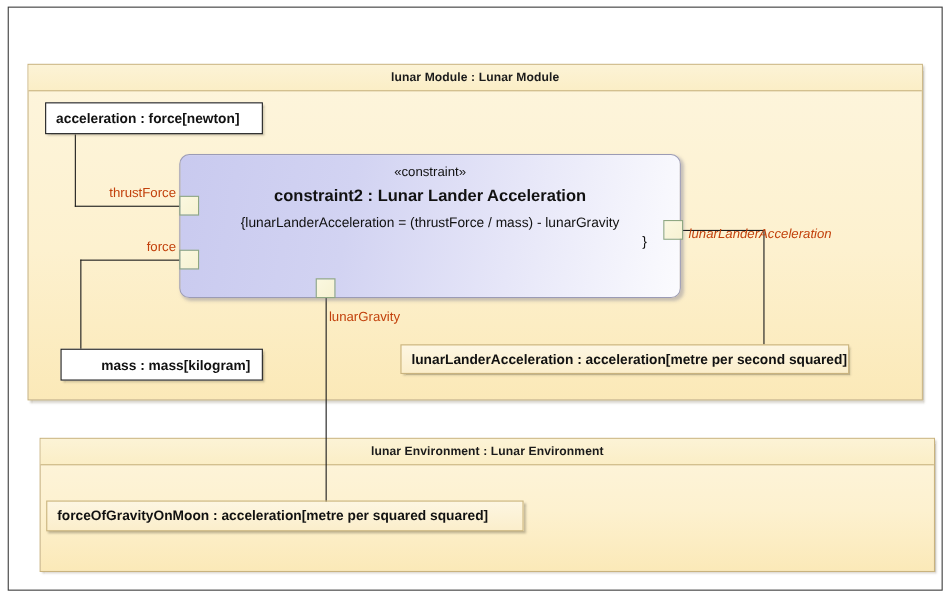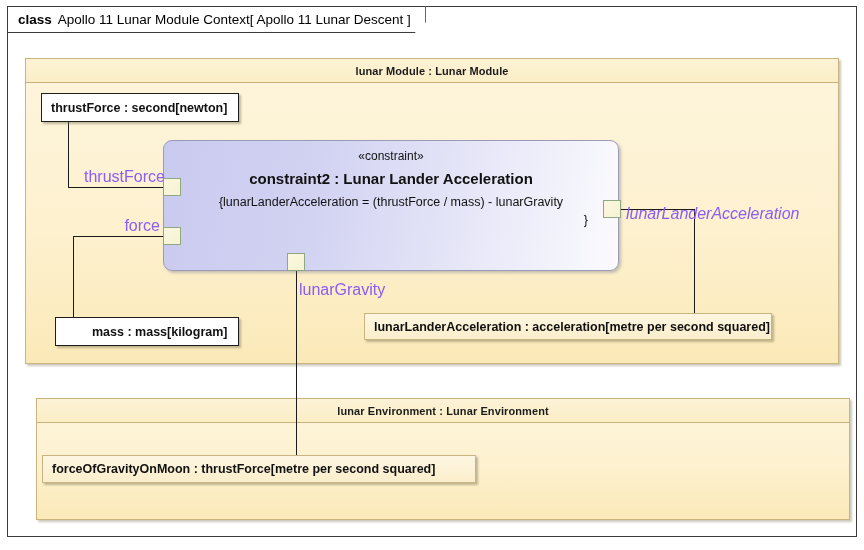--- a/index.html
+++ b/index.html
@@ -104,36 +104,31 @@
   }
 
   
   .line{position:absolute;background:#1b1b1b;}
   .line.h{height:1.4px;}
   .line.v{width:1.4px;}
 
   
   .clabel{
     position:absolute;
-    font-size:16px;
-    color:#8b5cf6;
+    font-size:12px;
+    color:#c2410c;
     white-space:nowrap;
   }
 </style>
 </head>
 <body>
 
 <div id="canvas">
 
   <div class="frame"></div>
-  <div class="frame-tab">
-    <span class="kw">class</span>
-    <span class="nm">Apollo 11 Lunar Module Context</span>
-    <span class="param">[ Apollo 11 Lunar Descent ]</span>
-  </div>
 
   <div class="part" style="left:25px;top:58px;width:814px;height:306px;">
     <div class="part-header">lunar Module : Lunar Module</div>
   </div>
 
   <div class="part" style="left:36px;top:398px;width:814px;height:122px;">
     <div class="part-header">lunar Environment : Lunar Environment</div>
   </div>
 
   <div class="line v" style="left:68px;top:122px;height:66px;"></div>
@@ -160,28 +155,28 @@
   <div class="port" style="left:163px;top:227px;"></div>
   <div class="port" style="left:287px;top:253px;"></div>
   <div class="port" style="left:603px;top:200px;"></div>
 
   <div class="clabel" style="left:84px;top:168px;width:76px;text-align:right;">thrustForce</div>
   <div class="clabel" style="left:84px;top:217px;width:76px;text-align:right;">force</div>
   <div class="clabel" style="left:299px;top:281px;">lunarGravity</div>
   <div class="clabel" style="left:626px;top:205px;font-style:italic;">lunarLanderAcceleration</div>
 
   <div class="vprop white" style="left:41px;top:93px;width:198px;height:29px;">
-    <span>thrustForce : second[newton]</span>
+    <span>acceleration : force[newton]</span>
   </div>
 
   <div class="vprop white" style="left:55px;top:317px;width:184px;height:29px;padding-left:36px;">
     <span>mass : mass[kilogram]</span>
   </div>
 
   <div class="vprop cream" style="left:364px;top:313px;width:408px;height:27px;">
     <span>lunarLanderAcceleration : acceleration[metre per second squared]</span>
   </div>
 
   <div class="vprop cream" style="left:42px;top:455px;width:434px;height:28px;">
-    <span>forceOfGravityOnMoon : thrustForce[metre per second squared]</span>
+    <span>forceOfGravityOnMoon : acceleration[metre per squared squared]</span>
   </div>
 
 </div>
 
 </body></html>

